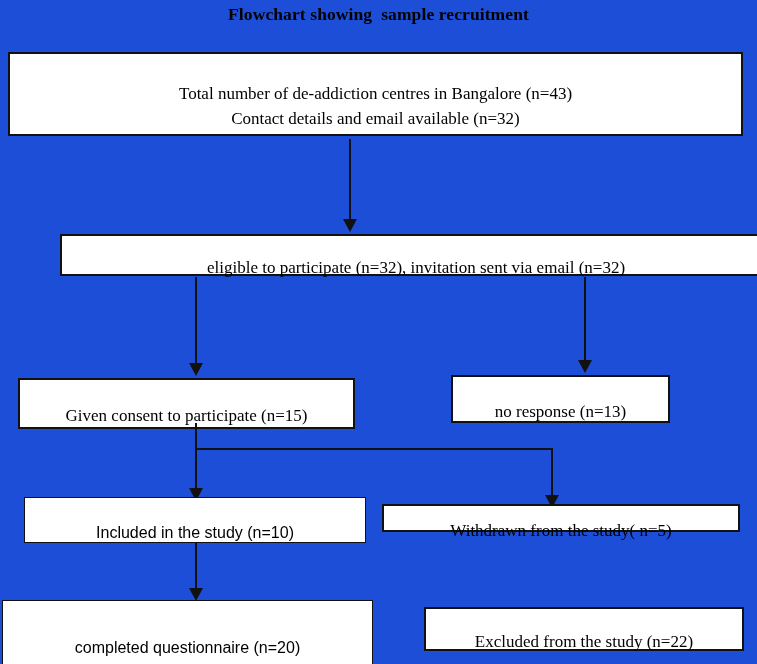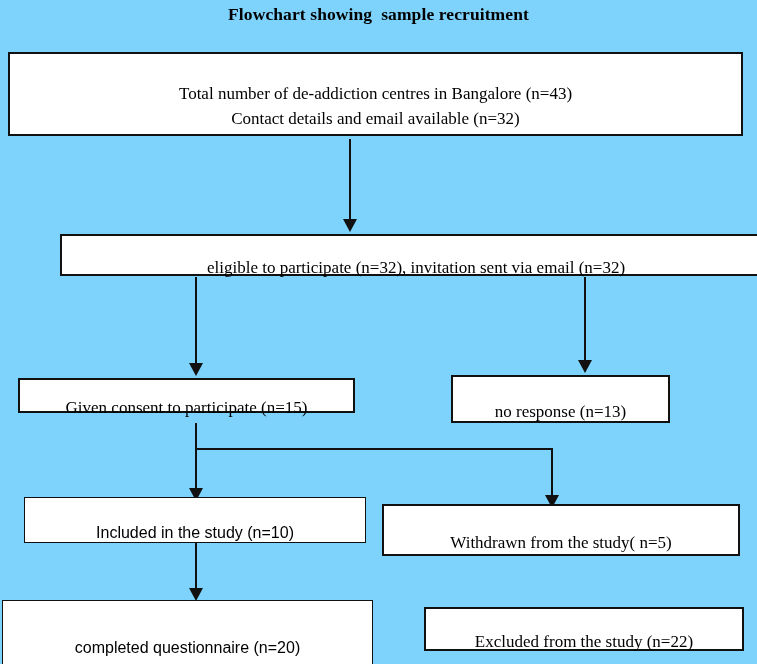--- a/index.html
+++ b/index.html
@@ -8,21 +8,21 @@
     background: #ffffff;
   }
   body {
     font-family: "Liberation Serif", serif;
     color: #000000;
   }
   #flowchart-root {
     position: relative;
     width: 757px;
     height: 664px;
-    background: #7dd3fc;
+    background: #1d4ed8;
     overflow: hidden;
   }
   .chart-title {
     position: absolute;
     left: 0;
     top: 0;
     width: 757px;
     text-align: center;
     font-family: "Liberation Serif", serif;
     font-weight: bold;
@@ -95,40 +95,40 @@
   <div class="node" style="left:60px; top:234px; width:712px; height:42px;">
     <span class="node-text">eligible to participate (n=32), invitation sent via email (n=32)</span>
   </div>
 
   <div class="vline" style="left:195px; top:277px; height:88px;"></div>
   <div class="arrowhead" style="left:189px; top:363px;"></div>
 
   <div class="vline" style="left:584px; top:277px; height:85px;"></div>
   <div class="arrowhead" style="left:578px; top:360px;"></div>
 
-  <div class="node" style="left:18px; top:378px; width:337px; height:35px;">
+  <div class="node" style="left:18px; top:378px; width:337px; height:51px;">
     <span class="node-text">Given consent to participate (n=15)</span>
   </div>
 
   <div class="node" style="left:451px; top:375px; width:219px; height:48px;">
     <span class="node-text">no response (n=13)</span>
   </div>
 
   <div class="vline" style="left:195px; top:423px; height:70px;"></div>
   <div class="arrowhead" style="left:189px; top:488px;"></div>
 
   <div class="hline" style="left:195px; top:448px; width:358px;"></div>
   <div class="vline" style="left:551px; top:448px; height:54px;"></div>
   <div class="arrowhead" style="left:545px; top:495px;"></div>
 
   <div class="node sans thin" style="left:24px; top:497px; width:342px; height:46px;">
     <span class="node-text">Included in the study (n=10)</span>
   </div>
 
-  <div class="node" style="left:382px; top:504px; width:358px; height:52px;">
+  <div class="node" style="left:382px; top:504px; width:358px; height:28px;">
     <span class="node-text">Withdrawn from the study( n=5)</span>
   </div>
 
   <div class="vline" style="left:195px; top:543px; height:50px;"></div>
   <div class="arrowhead" style="left:189px; top:588px;"></div>
 
   <div class="node sans thin" style="left:2px; top:600px; width:371px; height:70px;">
     <span class="node-text">completed questionnaire (n=20)</span>
   </div>
 

